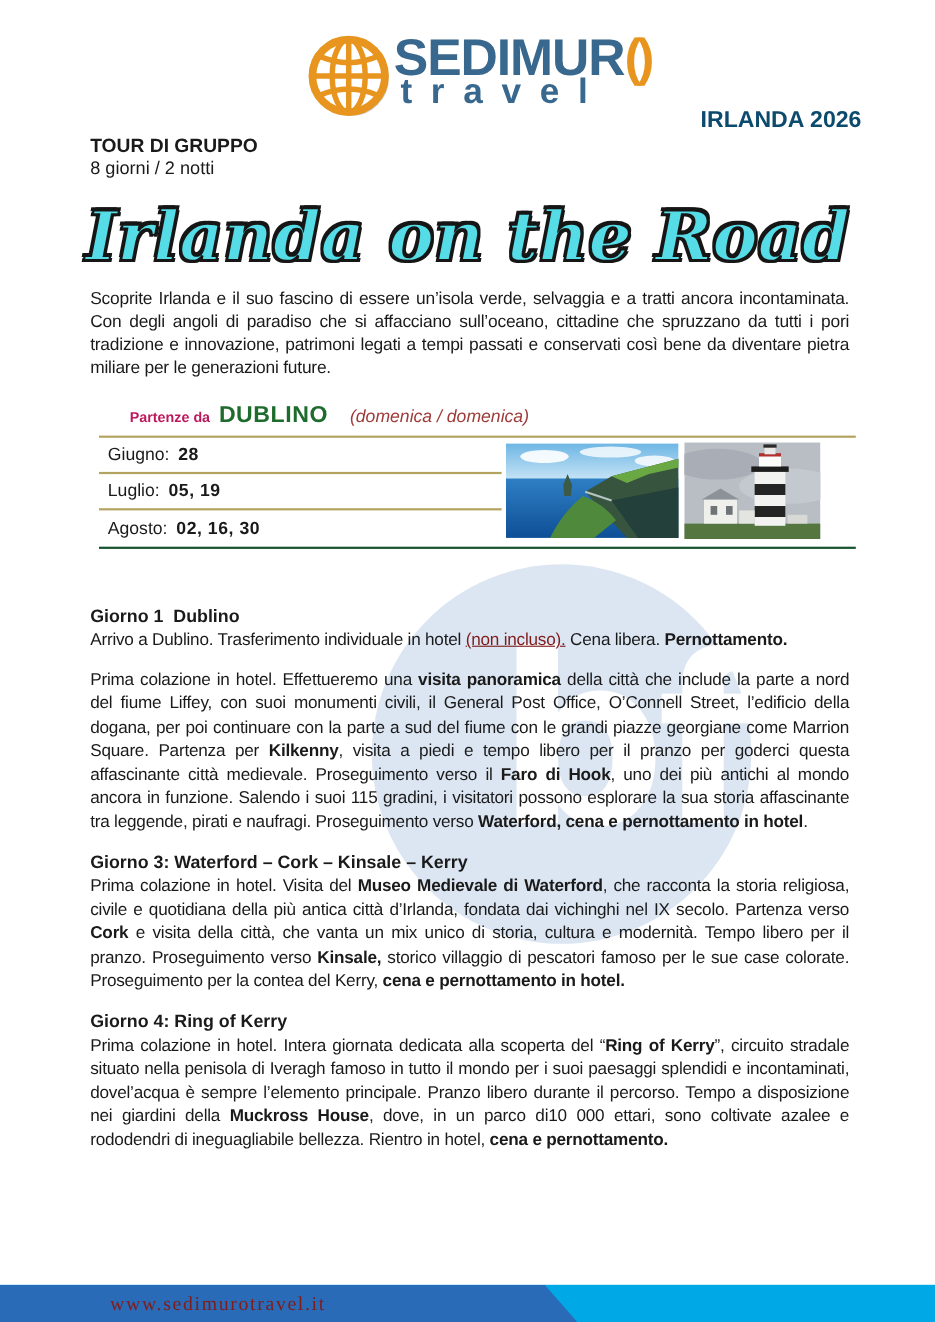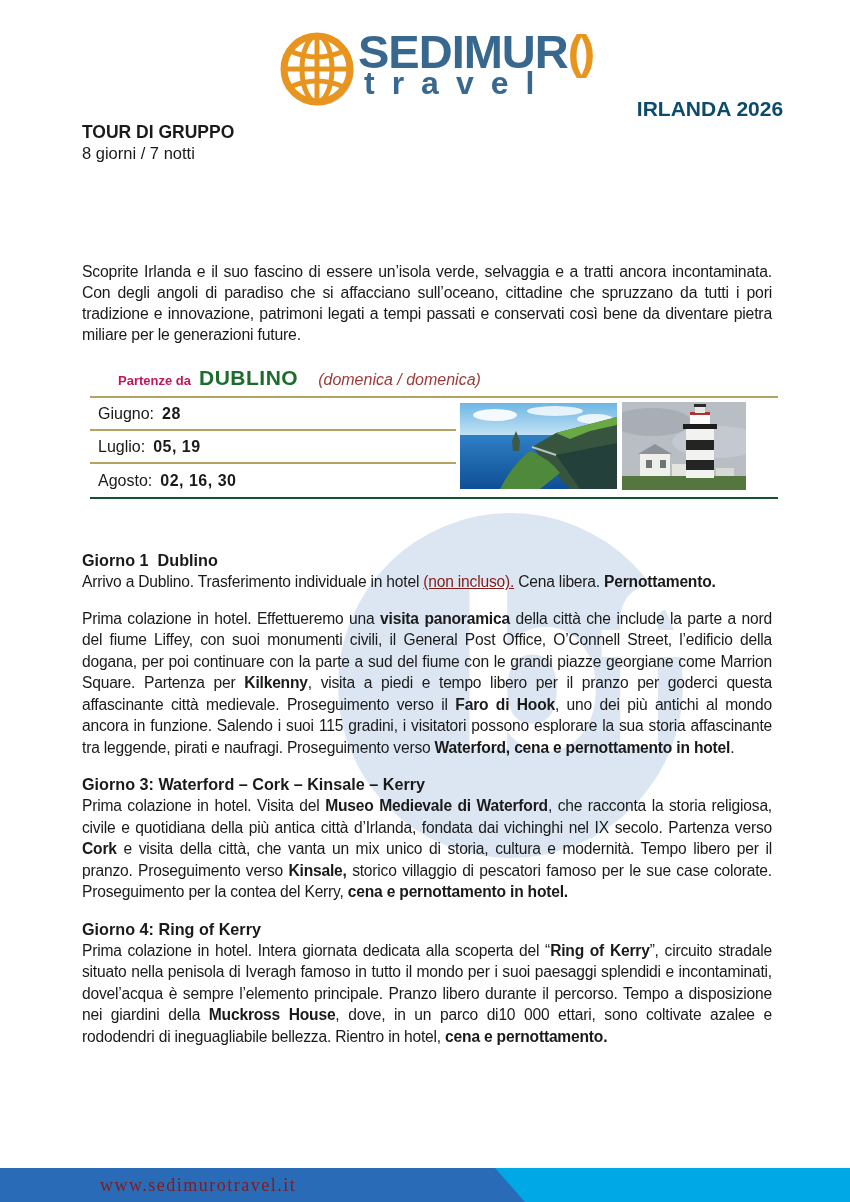--- a/index.html
+++ b/index.html
@@ -128,22 +128,23 @@
     </svg>
     <div id="brand-text">
       <div id="brand-main"><span>SEDIMUR</span><span class="paren">()</span></div>
       <div id="brand-sub">travel</div>
     </div>
   </div>
 
   <div id="edition" class="layer">IRLANDA 2026</div>
 
   <div id="tour-type" class="layer">TOUR DI GRUPPO</div>
-  <div id="duration" class="layer">8 giorni / 7 notti</div>
-
+  <div id="duration" class="layer">8 giorni / 2 notti</div>
+
+  <div id="main-title" class="layer">Irlanda on the Road</div>
 
   <div id="intro" class="layer">Scoprite Irlanda e il suo fascino di essere un’isola verde, selvaggia e a tratti ancora incontaminata. Con degli angoli di paradiso che si affacciano sull’oceano, cittadine che spruzzano da tutti i pori tradizione e innovazione, patrimoni legati a tempi passati e conservati così bene da diventare pietra miliare per le generazioni future.</div>
 
   <div id="departures" class="layer">
     <div id="dep-header">
       <span id="dep-prefix">Partenze da</span>
       <span id="dep-city">DUBLINO</span>
       <span id="dep-note">(domenica / domenica)</span>
     </div>
     <div id="dep-body">

